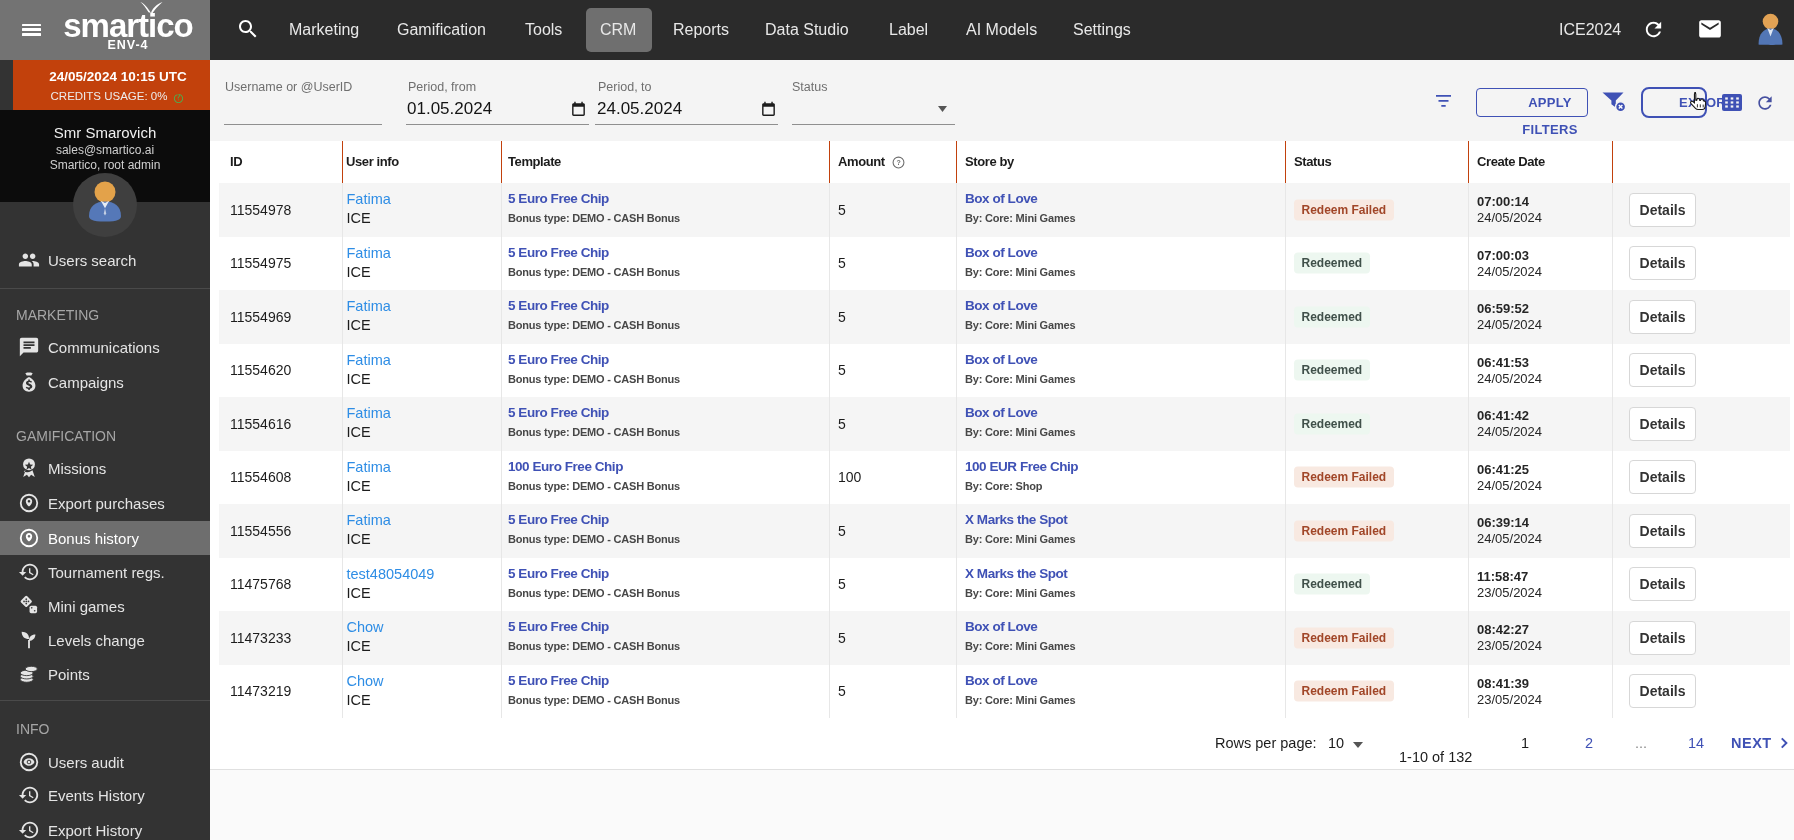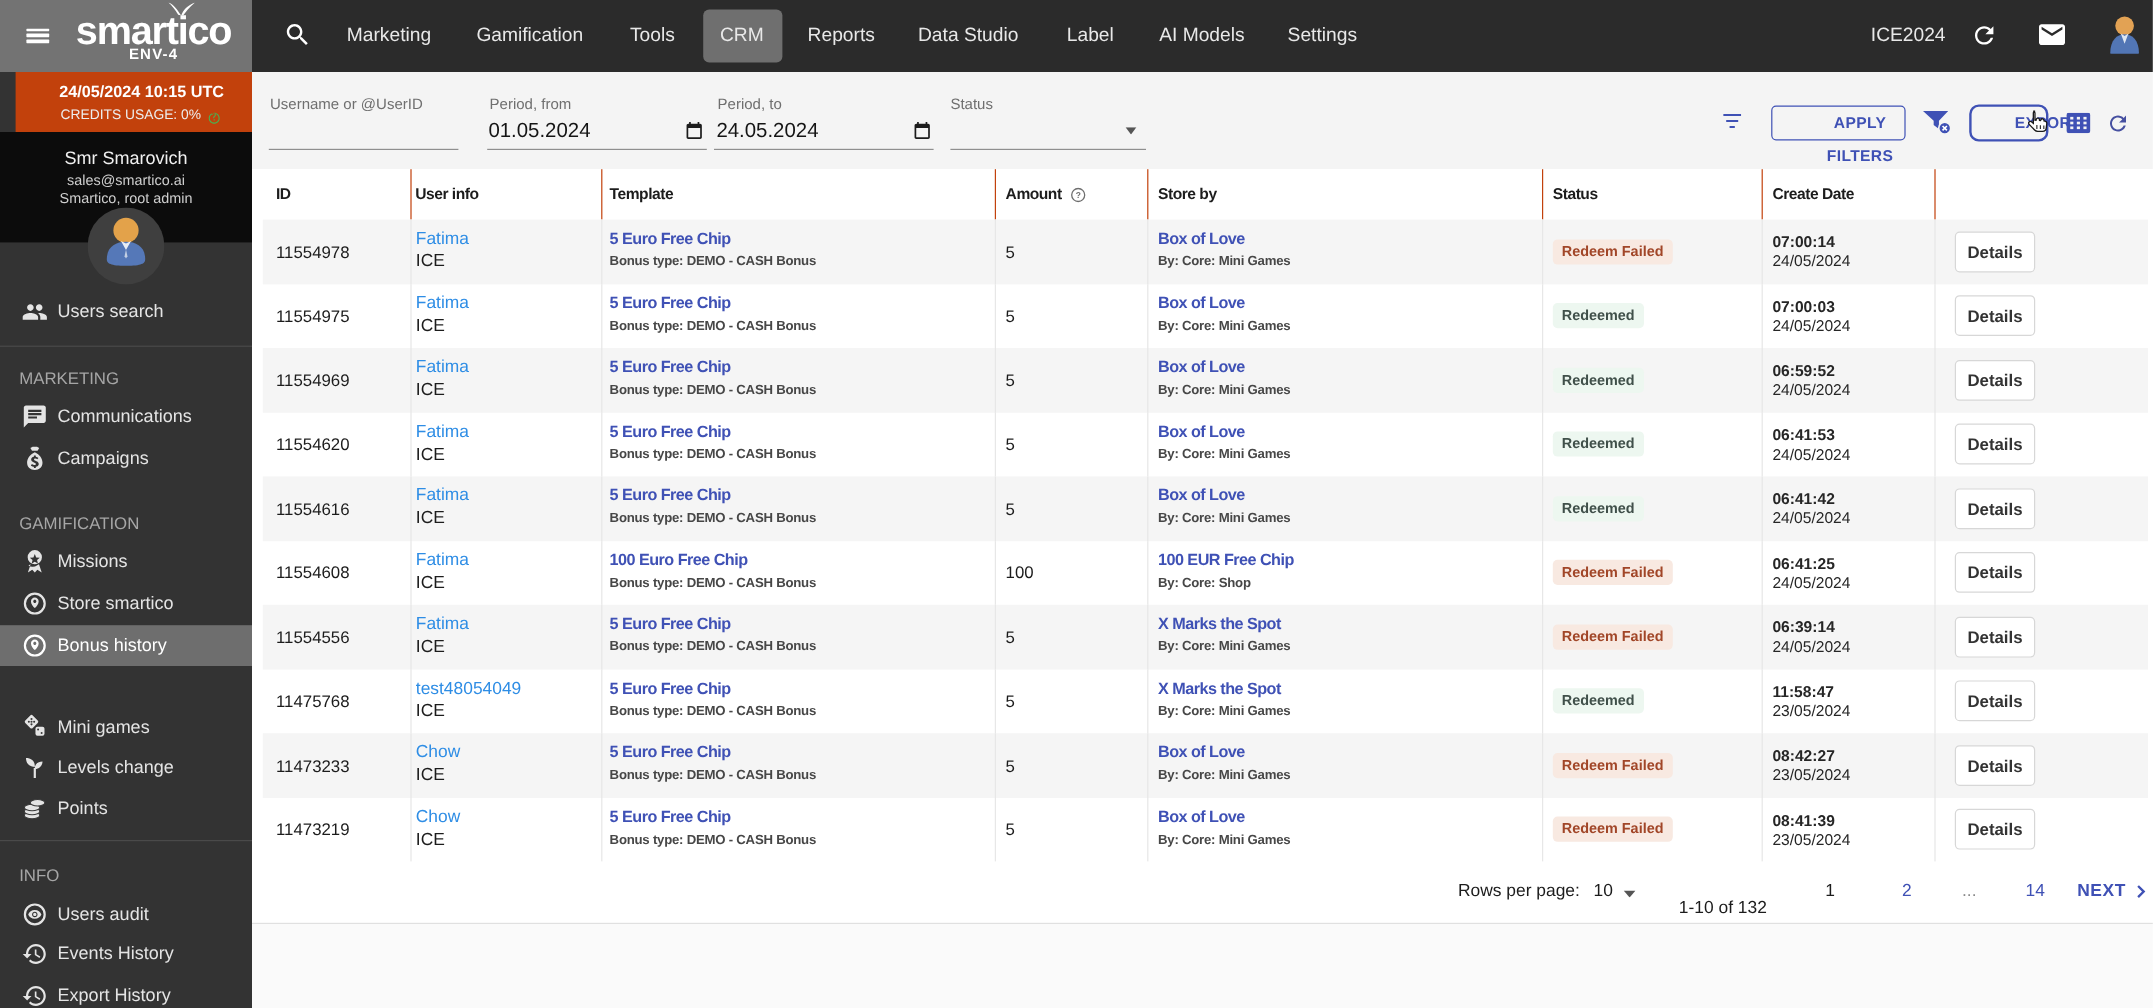--- a/index.html
+++ b/index.html
@@ -154,31 +154,37 @@
   </div>
   <div class="sechead" style="top:368px;">GAMIFICATION</div>
   <div class="sideitem" style="top:391px;">
       <span class="txt">Missions</span>
     <svg class="ic" viewBox="0 0 24 24">
         <path fill="#e4e4e4" d="M12 1.5a6.5 6.5 0 1 0 0 13 6.5 6.5 0 0 0 0-13zm0 10.6-2.8 1.7.75-3.2-2.5-2.15 3.3-.28L12 5.1l1.25 3.07 3.3.28-2.5 2.15.75 3.2L12 12.1z"></path>
         <path fill="#e4e4e4" d="M8.2 14.5 5.7 21.8l4-2.4L12 22l2.3-2.6 4 2.4-2.5-7.3-1.9 1a6.5 6.5 0 0 1-3.8 1.1 6.5 6.5 0 0 1-3.9-1.1z"></path>
       </svg>
   </div>
   <div class="sideitem" style="top:426px;">
-      <span class="txt">Store smartico</span>
+      <span class="txt">Export purchases</span>
     <svg class="ic" viewBox="0 0 24 24">
         <circle cx="12" cy="12" r="9" fill="none" stroke="#e4e4e4" stroke-width="2"></circle>
         <path fill="#e4e4e4" d="M12 6.5c-1.93 0-3.5 1.57-3.5 3.5 0 2.45 2.1 4.9 3.5 5.95 1.4-1.05 3.5-3.5 3.5-5.95 0-1.93-1.57-3.5-3.5-3.5zm0 4.9c-.77 0-1.4-.63-1.4-1.4s.63-1.4 1.4-1.4 1.4.63 1.4 1.4-.63 1.4-1.4 1.4z"></path>
       </svg>
   </div>
   <div class="sideitem" style="top:461px;background:#6e6e6e;">
       <span class="txt" style="color:#fff;">Bonus history</span>
     <svg class="ic" viewBox="0 0 24 24">
         <circle cx="12" cy="12" r="9" fill="none" stroke="#ffffff" stroke-width="2"></circle>
         <path fill="#ffffff" d="M12 6.5c-1.93 0-3.5 1.57-3.5 3.5 0 2.45 2.1 4.9 3.5 5.95 1.4-1.05 3.5-3.5 3.5-5.95 0-1.93-1.57-3.5-3.5-3.5zm0 4.9c-.77 0-1.4-.63-1.4-1.4s.63-1.4 1.4-1.4 1.4.63 1.4 1.4-.63 1.4-1.4 1.4z"></path>
+      </svg>
+  </div>
+  <div class="sideitem" style="top:495px;">
+      <span class="txt">Tournament regs.</span>
+    <svg class="ic" viewBox="0 0 24 24">
+        <path fill="#e4e4e4" d="M13 3c-4.97 0-9 4.03-9 9H1l3.89 3.89.07.14L9 12H6c0-3.87 3.13-7 7-7s7 3.13 7 7-3.13 7-7 7c-1.93 0-3.68-.79-4.94-2.06l-1.42 1.42C8.27 19.99 10.51 21 13 21c4.97 0 9-4.03 9-9s-4.03-9-9-9zm-1 5v5l4.28 2.54.72-1.21-3.5-2.08V8H12z"></path>
       </svg>
   </div>
   <div class="sideitem" style="top:529px;">
       <span class="txt">Mini games</span>
     <svg class="ic" viewBox="0 0 24 24">
         <rect x="4.2" y="2.2" width="9.6" height="9.6" rx="1.6" transform="rotate(45 9 7)" fill="#e4e4e4"></rect>
         <g fill="#3a3a3a">
           <circle cx="9" cy="4.6" r="0.95"></circle>
           <circle cx="6.6" cy="7" r="0.95"></circle>
           <circle cx="11.4" cy="7" r="0.95"></circle>

